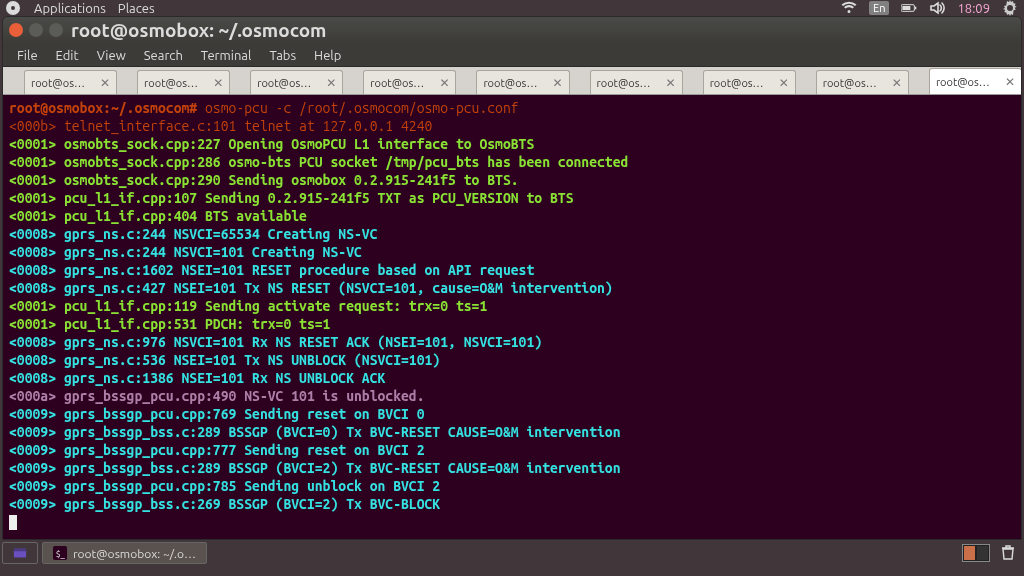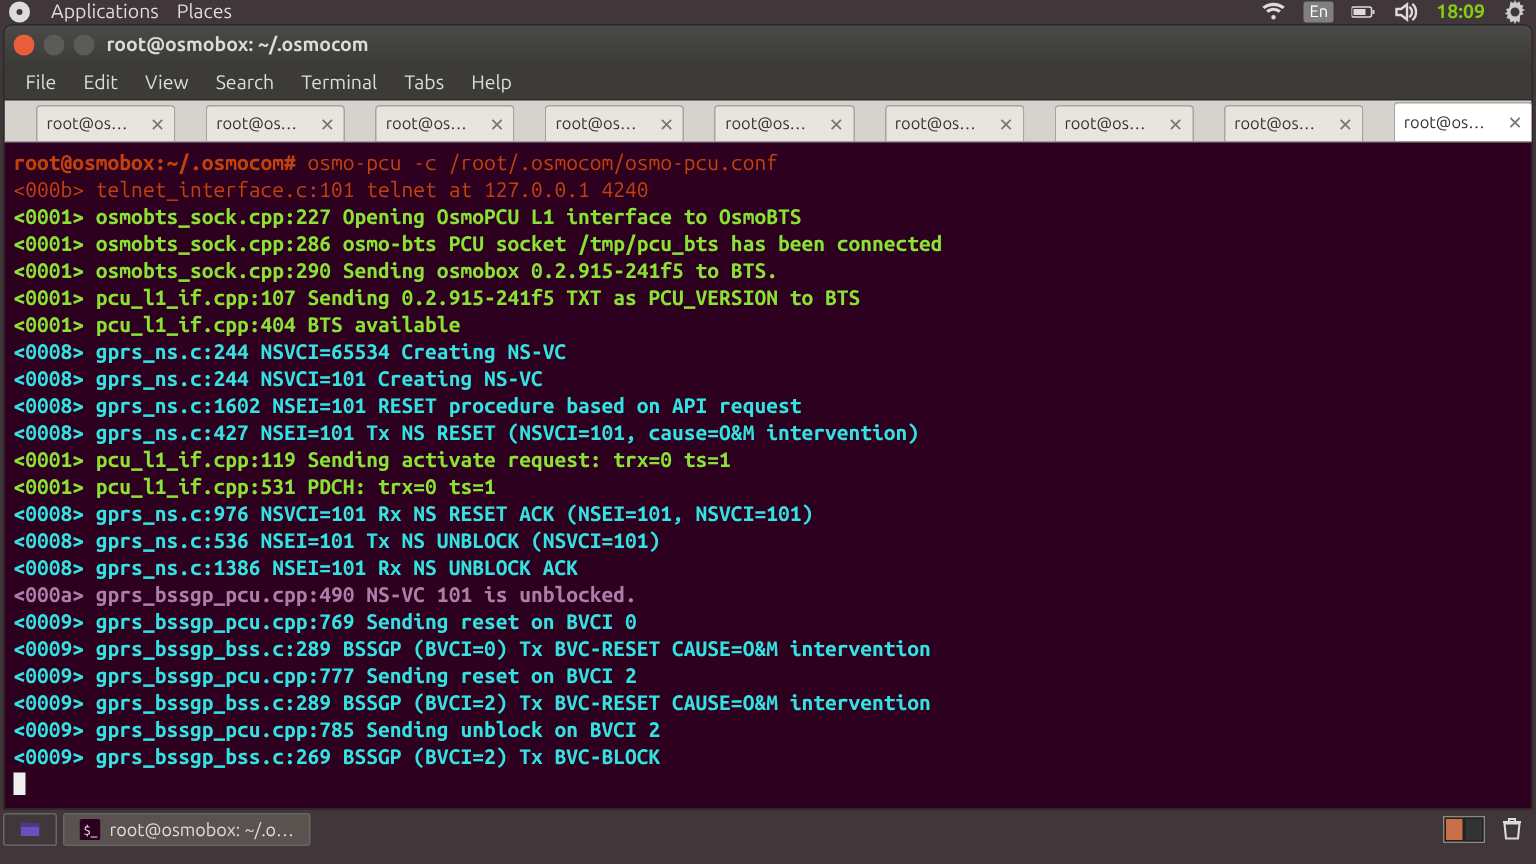--- a/index.html
+++ b/index.html
@@ -24,37 +24,37 @@
 .ubuntu-logo::after{
   content:""; position:absolute; width:4px; height:4px; border-radius:50%;
   background:#41373a; top:5px; left:5px;
 }
 .menu-item { padding: 0 4px; cursor: pointer; }
 .tray-icon { width: 16px; height: 16px; fill: #dcdcdc; color:#dcdcdc; }
 .lang-badge {
   background:#808080; color:#fff; font-size:11px;
   padding:1px 4px; border-radius:2px;
 }
-.clock { color:#84cc16; font-weight:700; }
+.clock { color:#f9a8d4; font-weight:400; }
 .window {
   margin: 0 2px; background: #3c3b37;
   border-radius: 6px 6px 0 0; overflow: hidden;
   height: 524px; display: flex; flex-direction: column;
   border:1px solid #2a2a2a;
 }
 .titlebar {
   height: 26px; background: linear-gradient(#4a4a46,#3c3b37);
   display:flex; align-items:center; padding:0 6px; gap:8px;
 }
 .win-btns { display:flex; gap:6px; }
 .win-btn { width:14px; height:14px; border-radius:50%; }
 .win-close{ background:#e85f3a; }
 .win-min{ background:#5b5b57; }
 .win-max{ background:#5b5b57; }
-.title-text { color:#dcdcdc; font-weight:bold; font-size:13px; }
+.title-text { color:#dcdcdc; font-weight:bold; font-size:19px; }
 .menubar {
   height: 24px; background:#3c3b37; color:#dcdcdc;
   display:flex; align-items:center; padding:0 6px; gap:2px;
   border-bottom:1px solid #2a2a2a;
 }
 .menubar .m { padding:2px 8px; cursor:pointer; }
 .tabs {
   height:28px; background:#d6d2cd; display:flex; align-items:flex-end;
   border-bottom:1px solid #999;
 }

